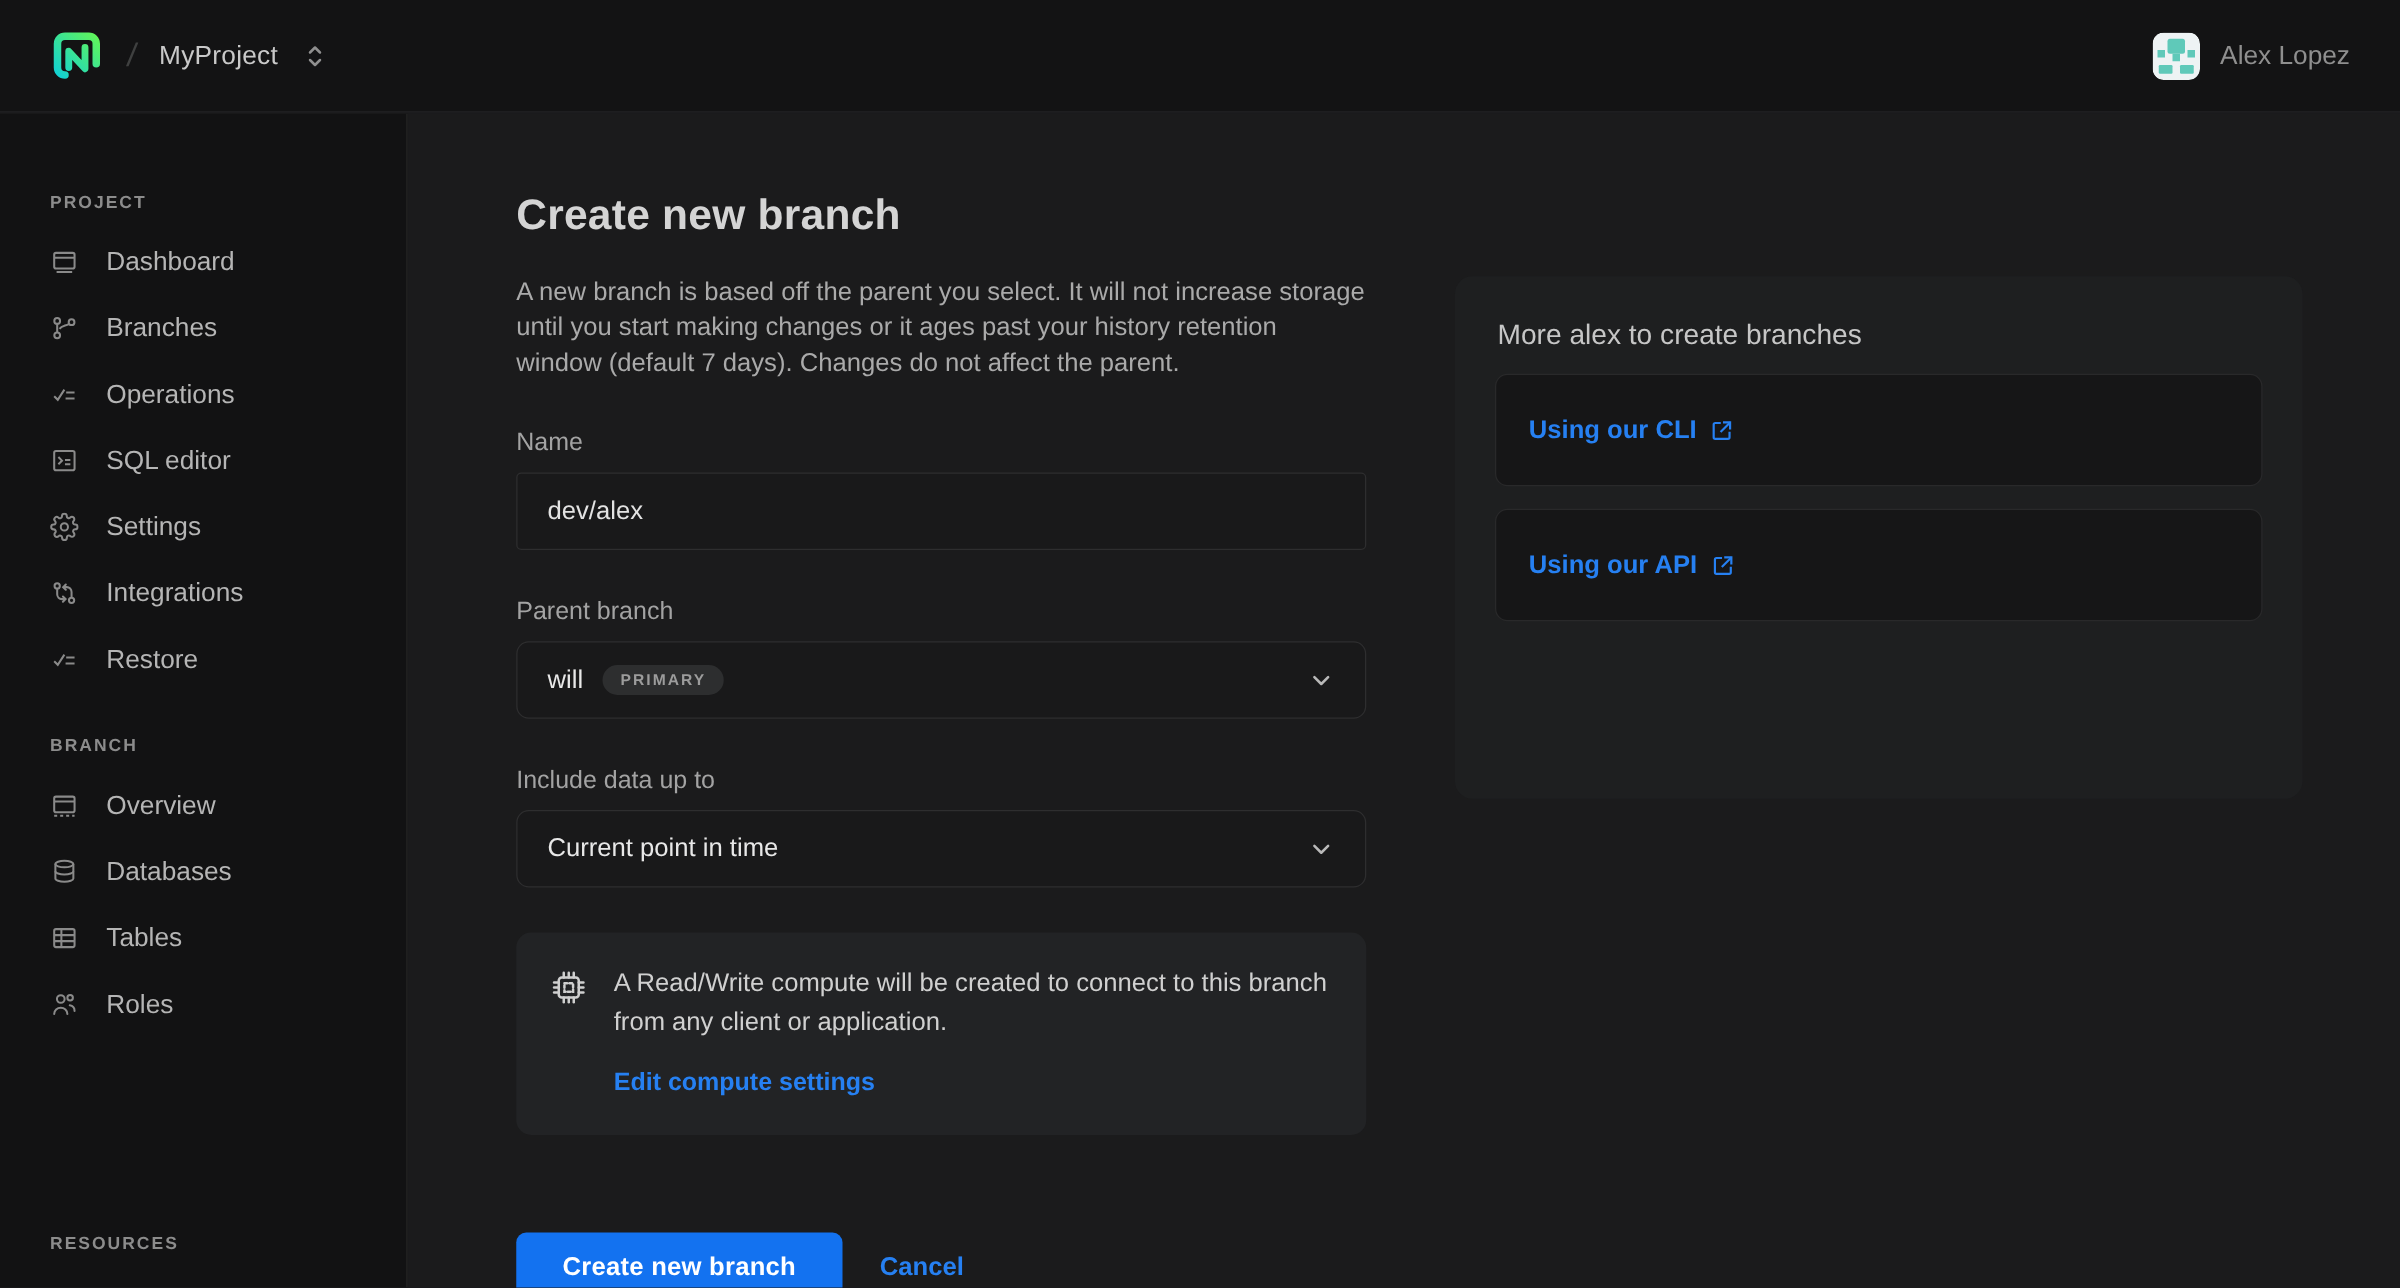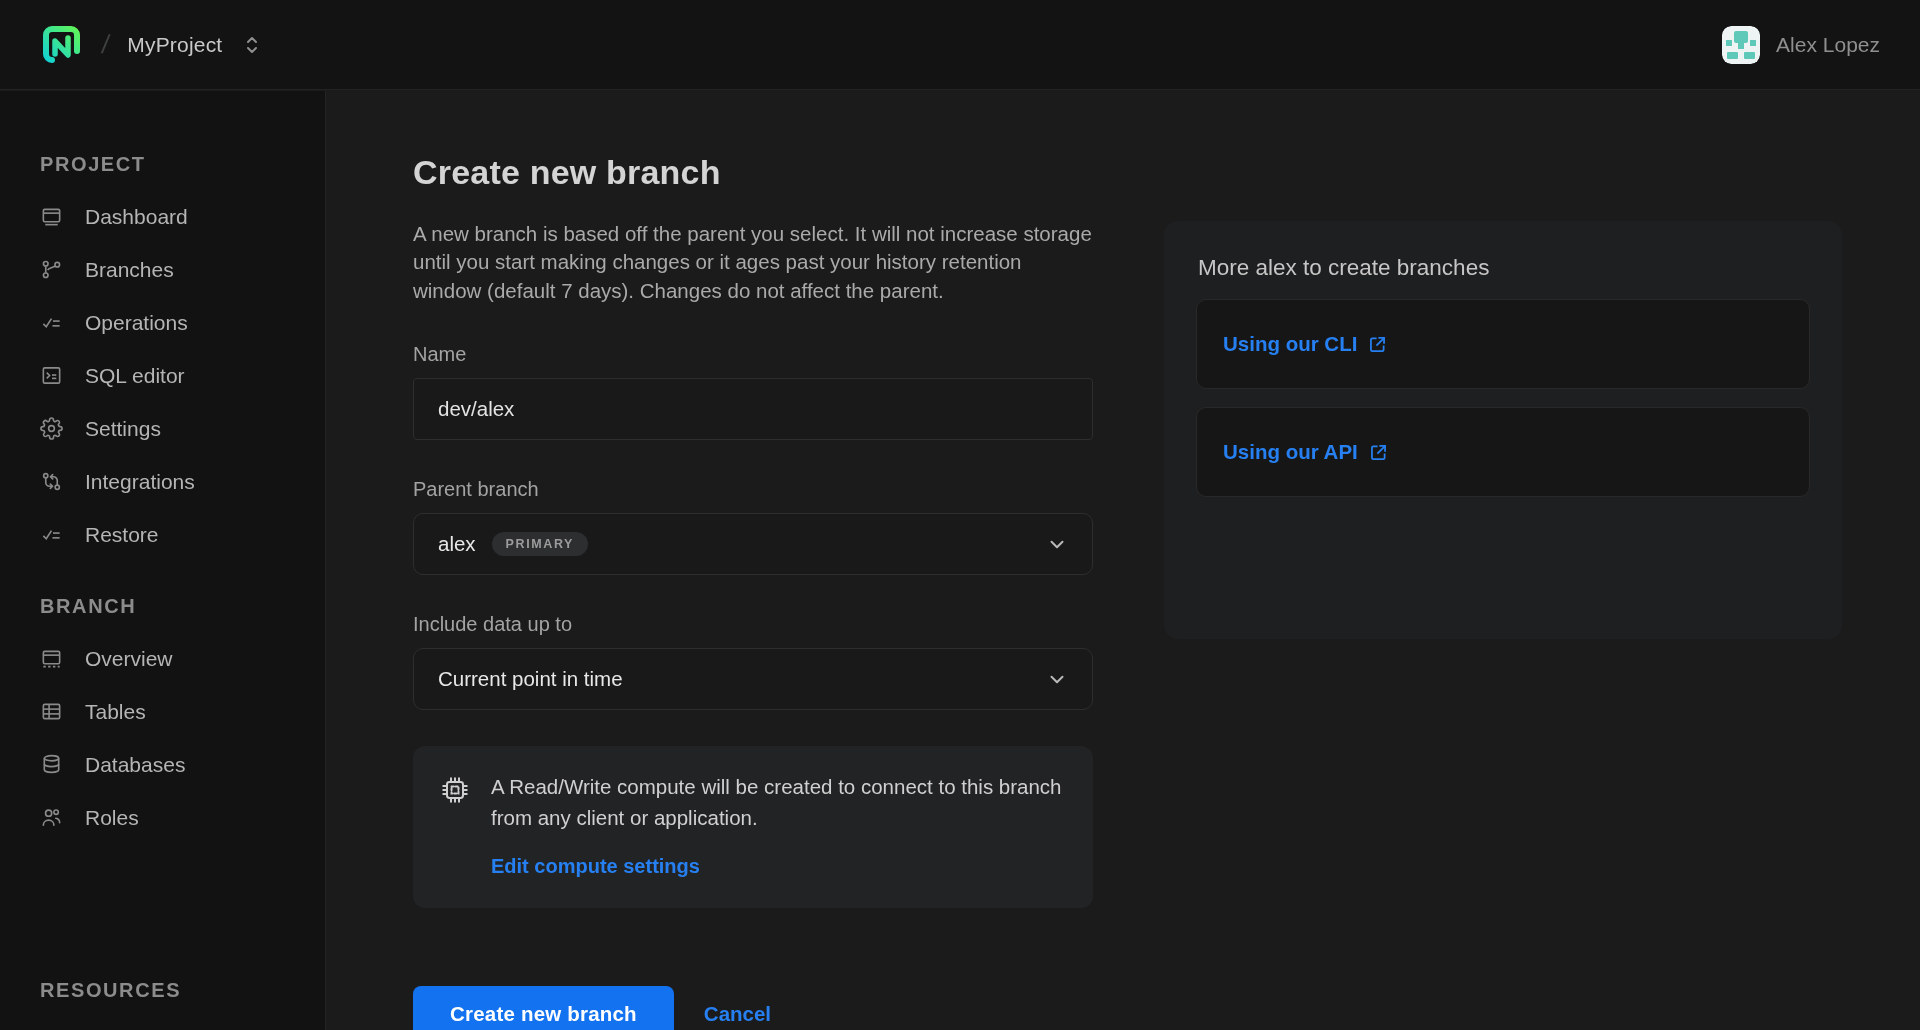--- a/index.html
+++ b/index.html
@@ -31,21 +31,21 @@
   .user-name { color:#8f8f8f; font-size:21px; }
 
   
   .sidebar {
     position:absolute; top:91px; left:0; bottom:0; width:326px;
     background:#121213; border-right:1px solid #242425;
     padding:62px 0 14px 40px;
     display:flex; flex-direction:column;
   }
   .side-section-label {
-    color:#8c8c8c; font-size:20px; font-weight:700; letter-spacing:1.6px;
+    color:#8c8c8c; font-size:14px; font-weight:700; letter-spacing:1.6px;
     margin-bottom:14px;
   }
   .side-list { list-style:none; margin-bottom:34px; }
   .side-item {
     display:flex; align-items:center; gap:22px; height:53px;
     color:#b5b5b5; font-size:21px; cursor:pointer;
   }
   .side-item .ico { color:#8a8a8a; display:flex; }
   .side-bottom { margin-top:auto; }
 
@@ -237,37 +237,37 @@
             <rect x="3.5" y="4.5" width="17" height="13" rx="1.5"></rect>
             <line x1="3.5" y1="8.5" x2="20.5" y2="8.5"></line>
             <line x1="3.5" y1="20.5" x2="20.5" y2="20.5" stroke-dasharray="2.5 2.5"></line>
           </svg>
       </span>
       <span>Overview</span>
     </li>
     <li class="side-item">
       <span class="ico">
         <svg width="23" height="23" viewBox="0 0 24 24" fill="none" stroke="currentColor" stroke-width="1.7">
+            <ellipse cx="12" cy="5.5" rx="7.5" ry="2.7"></ellipse>
+            <path d="M4.5 5.5v6c0 1.5 3.35 2.7 7.5 2.7s7.5-1.2 7.5-2.7v-6"></path>
+            <path d="M4.5 11.5v6c0 1.5 3.35 2.7 7.5 2.7s7.5-1.2 7.5-2.7v-6"></path>
+          </svg>
+      </span>
+      <span>Databases</span>
+    </li>
+    <li class="side-item">
+      <span class="ico">
+        <svg width="23" height="23" viewBox="0 0 24 24" fill="none" stroke="currentColor" stroke-width="1.7">
             <rect x="3.5" y="4.5" width="17" height="15" rx="1.5"></rect>
             <line x1="3.5" y1="9.5" x2="20.5" y2="9.5"></line>
             <line x1="3.5" y1="14.5" x2="20.5" y2="14.5"></line>
             <line x1="9.5" y1="4.5" x2="9.5" y2="19.5"></line>
           </svg>
       </span>
       <span>Tables</span>
-    </li>
-    <li class="side-item">
-      <span class="ico">
-        <svg width="23" height="23" viewBox="0 0 24 24" fill="none" stroke="currentColor" stroke-width="1.7">
-            <ellipse cx="12" cy="5.5" rx="7.5" ry="2.7"></ellipse>
-            <path d="M4.5 5.5v6c0 1.5 3.35 2.7 7.5 2.7s7.5-1.2 7.5-2.7v-6"></path>
-            <path d="M4.5 11.5v6c0 1.5 3.35 2.7 7.5 2.7s7.5-1.2 7.5-2.7v-6"></path>
-          </svg>
-      </span>
-      <span>Databases</span>
     </li>
     <li class="side-item">
       <span class="ico">
         <svg width="23" height="23" viewBox="0 0 24 24" fill="none" stroke="currentColor" stroke-width="1.7" stroke-linecap="round">
             <circle cx="9" cy="7.5" r="3.2"></circle>
             <path d="M3.5 20c0-3 2.5-5.2 5.5-5.2s5.5 2.2 5.5 5.2"></path>
             <circle cx="16.8" cy="6.5" r="2.3"></circle>
             <path d="M16.5 12.8c2.4.4 4 2.3 4 4.7"></path>
           </svg>
       </span>
@@ -287,21 +287,21 @@
     <p class="page-desc">A new branch is based off the parent you select. It will not increase storage until you start making changes or it ages past your history retention window (default 7 days). Changes do not affect the parent.</p>
 
     <div class="field">
       <div class="field-label">Name</div>
       <input class="text-input" type="text" value="dev/alex" style="">
     </div>
 
     <div class="field">
       <div class="field-label">Parent branch</div>
       <div class="select-box">
-        <span class="select-value">alex</span>
+        <span class="select-value">will</span>
         <span class="badge">PRIMARY</span>
         <span class="select-chevron">
           <svg width="22" height="22" viewBox="0 0 24 24" fill="none" stroke="currentColor" stroke-width="2.2" stroke-linecap="round" stroke-linejoin="round">
               <polyline points="6,9.5 12,15.5 18,9.5"></polyline>
             </svg>
         </span>
       </div>
     </div>
 
     <div class="field">

